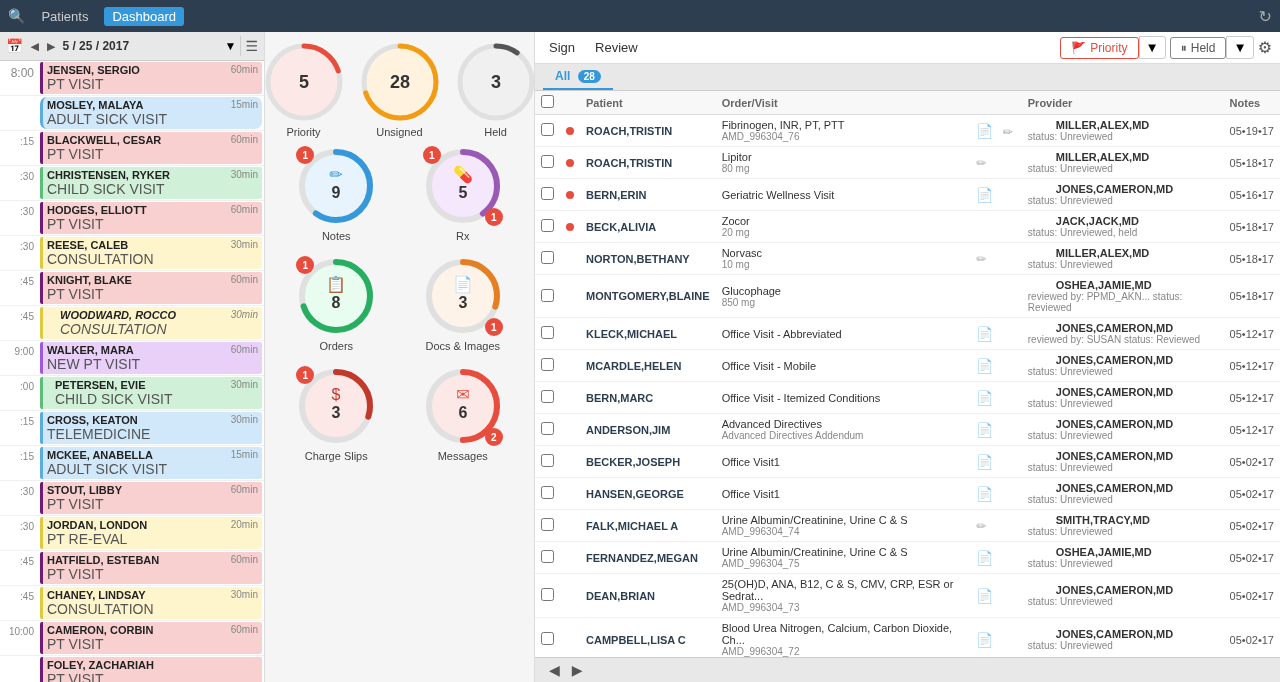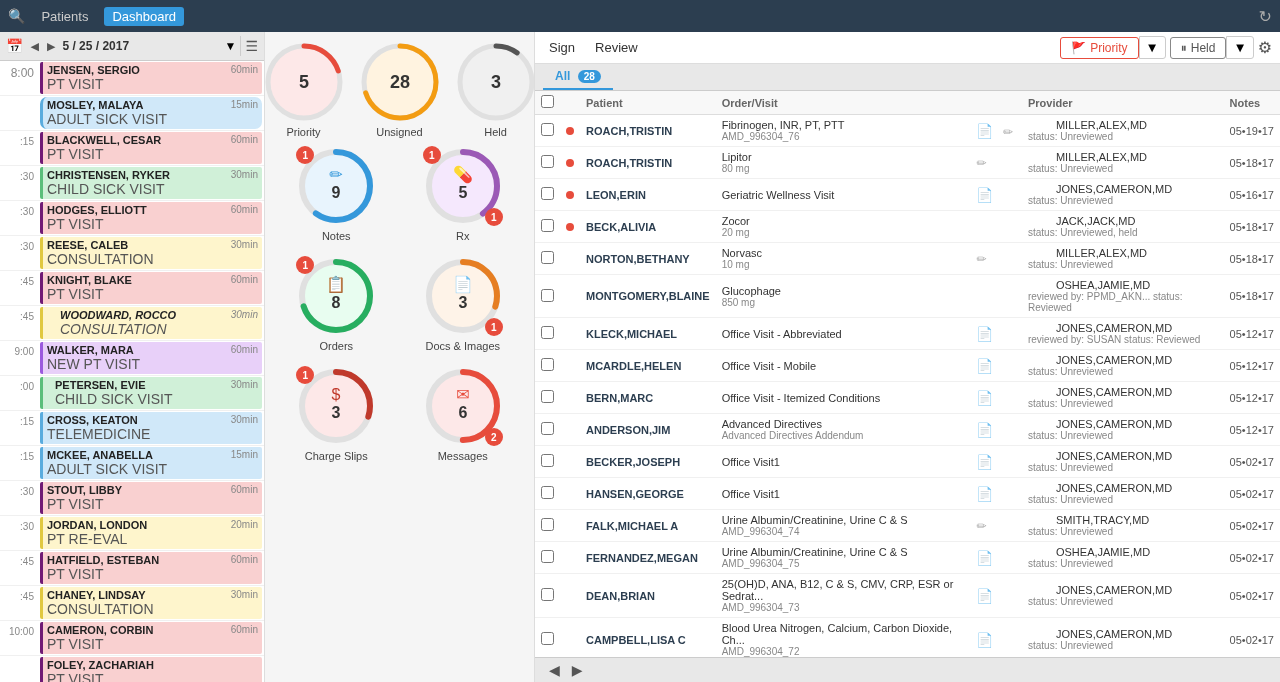--- a/index.html
+++ b/index.html
@@ -87,21 +87,21 @@
     .table-container { flex: 1; overflow-y: auto; }
     table { width: 100%; border-collapse: collapse; }
     table th { background: #f8f8f8; font-size: 11px; color: #666; padding: 4px 6px; border-bottom: 1px solid #ddd; text-align: left; position: sticky; top: 0; }
     table td { padding: 4px 6px; border-bottom: 1px solid #f0f0f0; font-size: 11px; vertical-align: middle; }
     .cb-col { width: 24px; }
     .dot-col { width: 10px; }
     .red-dot { width: 8px; height: 8px; border-radius: 50%; background: #e74c3c; display: inline-block; }
     .patient-name { font-weight: bold; color: #2c3e50; }
     .order-info { color: #333; }
     .order-sub { color: #888; font-size: 10px; }
-    .doc-label { color: #333; font-weight: 400; margin-left: 28px; }
+    .doc-label { color: #333; font-weight: 700; margin-left: 28px; }
     .doc-sub { color: #888; font-size: 10px; }
     .date-col { color: #555; font-size: 11px; white-space: nowrap; }
     .icon-btn { background: none; border: none; cursor: pointer; color: #888; font-size: 13px; padding: 1px 3px; }
     .doc-icon { color: #4a90d9; font-size: 14px; }
     .pencil-icon { color: #aaa; font-size: 12px; }
 
     .bottom-nav { display: flex; align-items: center; background: #e8e8e8; border-top: 1px solid #ccc; padding: 2px 8px; }
     .nav-arrow { background: none; border: none; cursor: pointer; font-size: 14px; color: #555; padding: 2px 6px; }
 
     
@@ -481,21 +481,21 @@
     <td class="date-col">05•18•17</td>
   </tr>
             <tr>
     <td class="cb-col">
       <input type="checkbox" style="">
     </td>
     <td class="dot-col">
       <span class="red-dot"></span>
     </td>
     <td>
-      <div class="patient-name">LEON,ERIN</div>
+      <div class="patient-name">BERN,ERIN</div>
     </td>
     <td>
       <div class="order-info">Geriatric Wellness Visit</div>
 
     </td>
     <td style="white-space:nowrap;">
       <button class="icon-btn doc-icon">📄</button>
       
     </td>
     <td>

